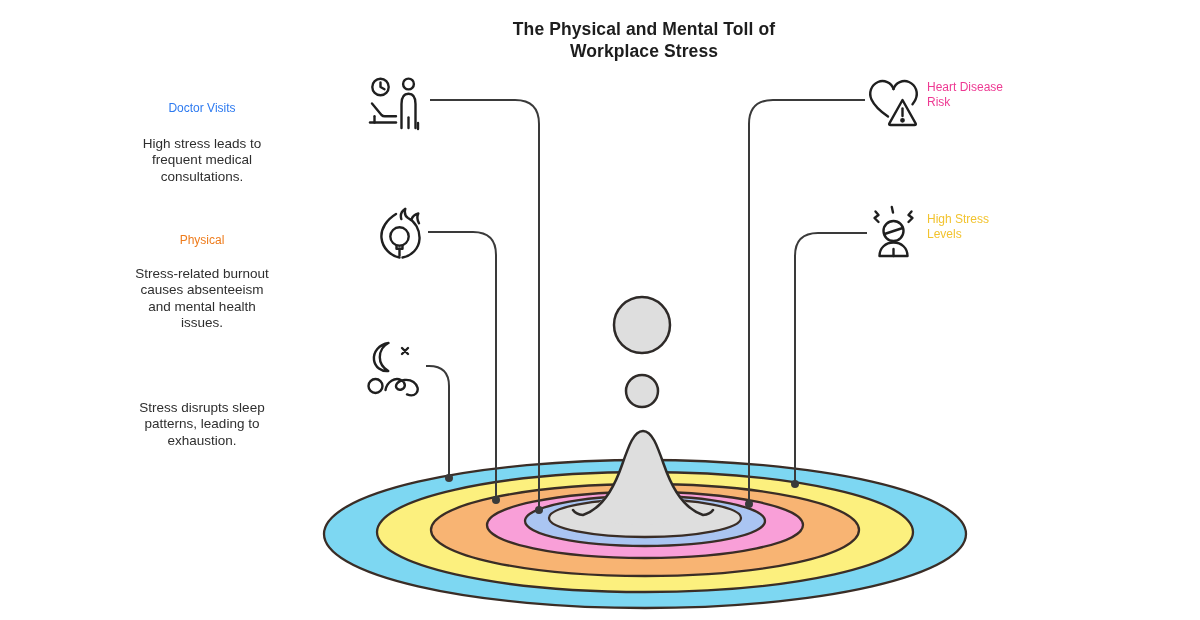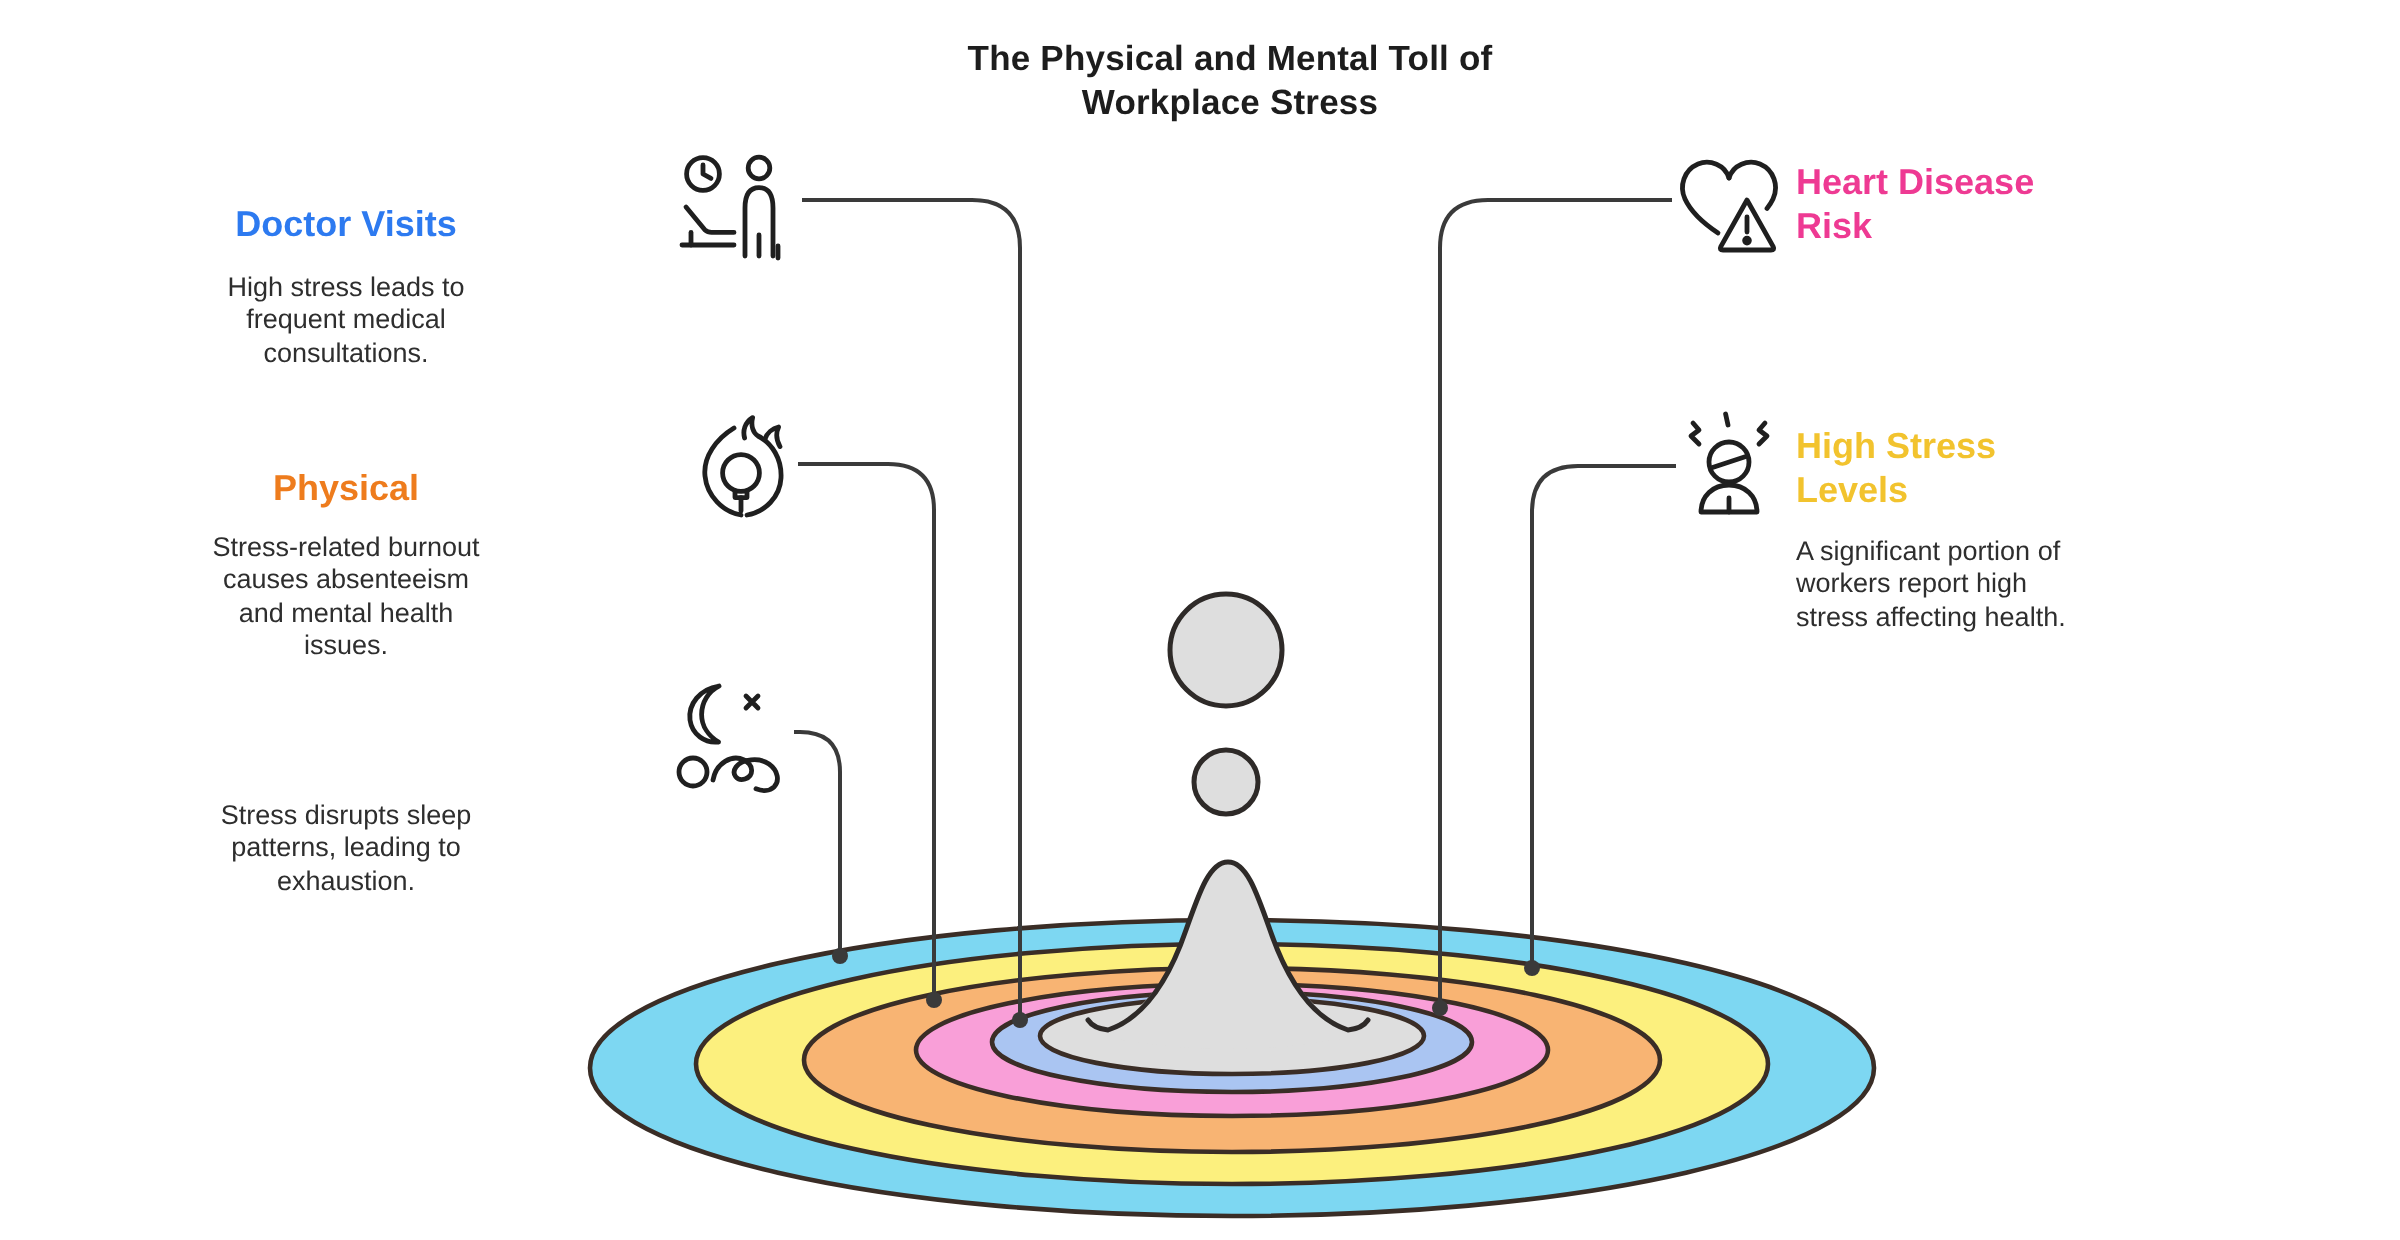--- a/index.html
+++ b/index.html
@@ -1,27 +1,28 @@
 <!DOCTYPE html>
 <html><head>
 <meta charset="utf-8">
 <style>
   html,body{margin:0;padding:0;background:#ffffff;}
   .stage{
     position:relative;width:1156px;height:620px;background:#ffffff;overflow:hidden;
     font-family:"Liberation Sans",sans-serif;
+    margin-left:29px;
   }
   .abs{position:absolute;}
   .title{
     top:18px;left:415px;width:400px;text-align:center;
     font-size:17.5px;font-weight:bold;line-height:1.26;letter-spacing:.1px;
     white-space:pre-line;
   }
   .callout-h{
-    font-size:18px;font-weight:bold;line-height:1.24;white-space:pre-line;
+    font-size:12px;font-weight:normal;line-height:1.24;white-space:pre-line;
   }
   .callout-b{
     font-size:13.5px;line-height:1.22;white-space:pre-line;
   }
   .left-col{right:868px;width:230px;text-align:center;}
   .right-col{left:898px;width:190px;text-align:left;}
   svg{display:block;}
   .diagram{top:0;left:0;}
 </style>
 </head>
@@ -125,23 +126,20 @@
       <path d="M 26.5 11 C 24.5 4.5 17 1.5 11 4 C 4 7 1.5 15 4.5 21.5 C 7.5 28 15 34.5 21 38.5"></path>
       <path d="M 26.5 11 C 28.5 4.5 36 1.5 42 4 C 49 7 51.5 15 48.5 21.5 C 47.8 23 46.8 24.6 45.5 26.2"></path>
       <path d="M 35.5 22 L 48.6 45.3 Q 49.5 47 47.5 47 H 23.5 Q 21.5 47 22.4 45.3 Z"></path>
       <path d="M 35.5 30.5 V 38"></path>
       <circle cx="35.5" cy="42.3" r="1.2" fill="#1f1f1f"></circle>
     </g>
   </svg>
 
   <div class="abs callout-h right-col" style="top: 212px; color: rgb(242, 195, 46);">High Stress
 Levels</div>
-  <div class="abs callout-b right-col" style="top: 268px; color: rgb(46, 46, 46);">A significant portion of
-workers report high
-stress affecting health.</div>
   <svg class="abs" style="left:840px;top:202px;" width="50" height="56" viewBox="0 0 50 56">
     <g fill="none" stroke-width="2.4" stroke-linecap="round" stroke-linejoin="round" stroke="#1f1f1f">
       <path d="M 9.5 20 L 5.5 16 L 9.5 13 L 6.5 9.5"></path>
       <path d="M 24 10.5 L 22.8 5"></path>
       <path d="M 39.5 20 L 43.5 16 L 39.5 13 L 42.5 9.5"></path>
       <circle cx="24.5" cy="29" r="10"></circle>
       <path d="M 15.5 32 L 33.7 26"></path>
       <path d="M 10.5 54 C 10.5 46 16.5 40.5 24.5 40.5 C 32.5 40.5 38.5 46 38.5 54 Z"></path>
       <path d="M 24.5 47 V 54"></path>
     </g>

